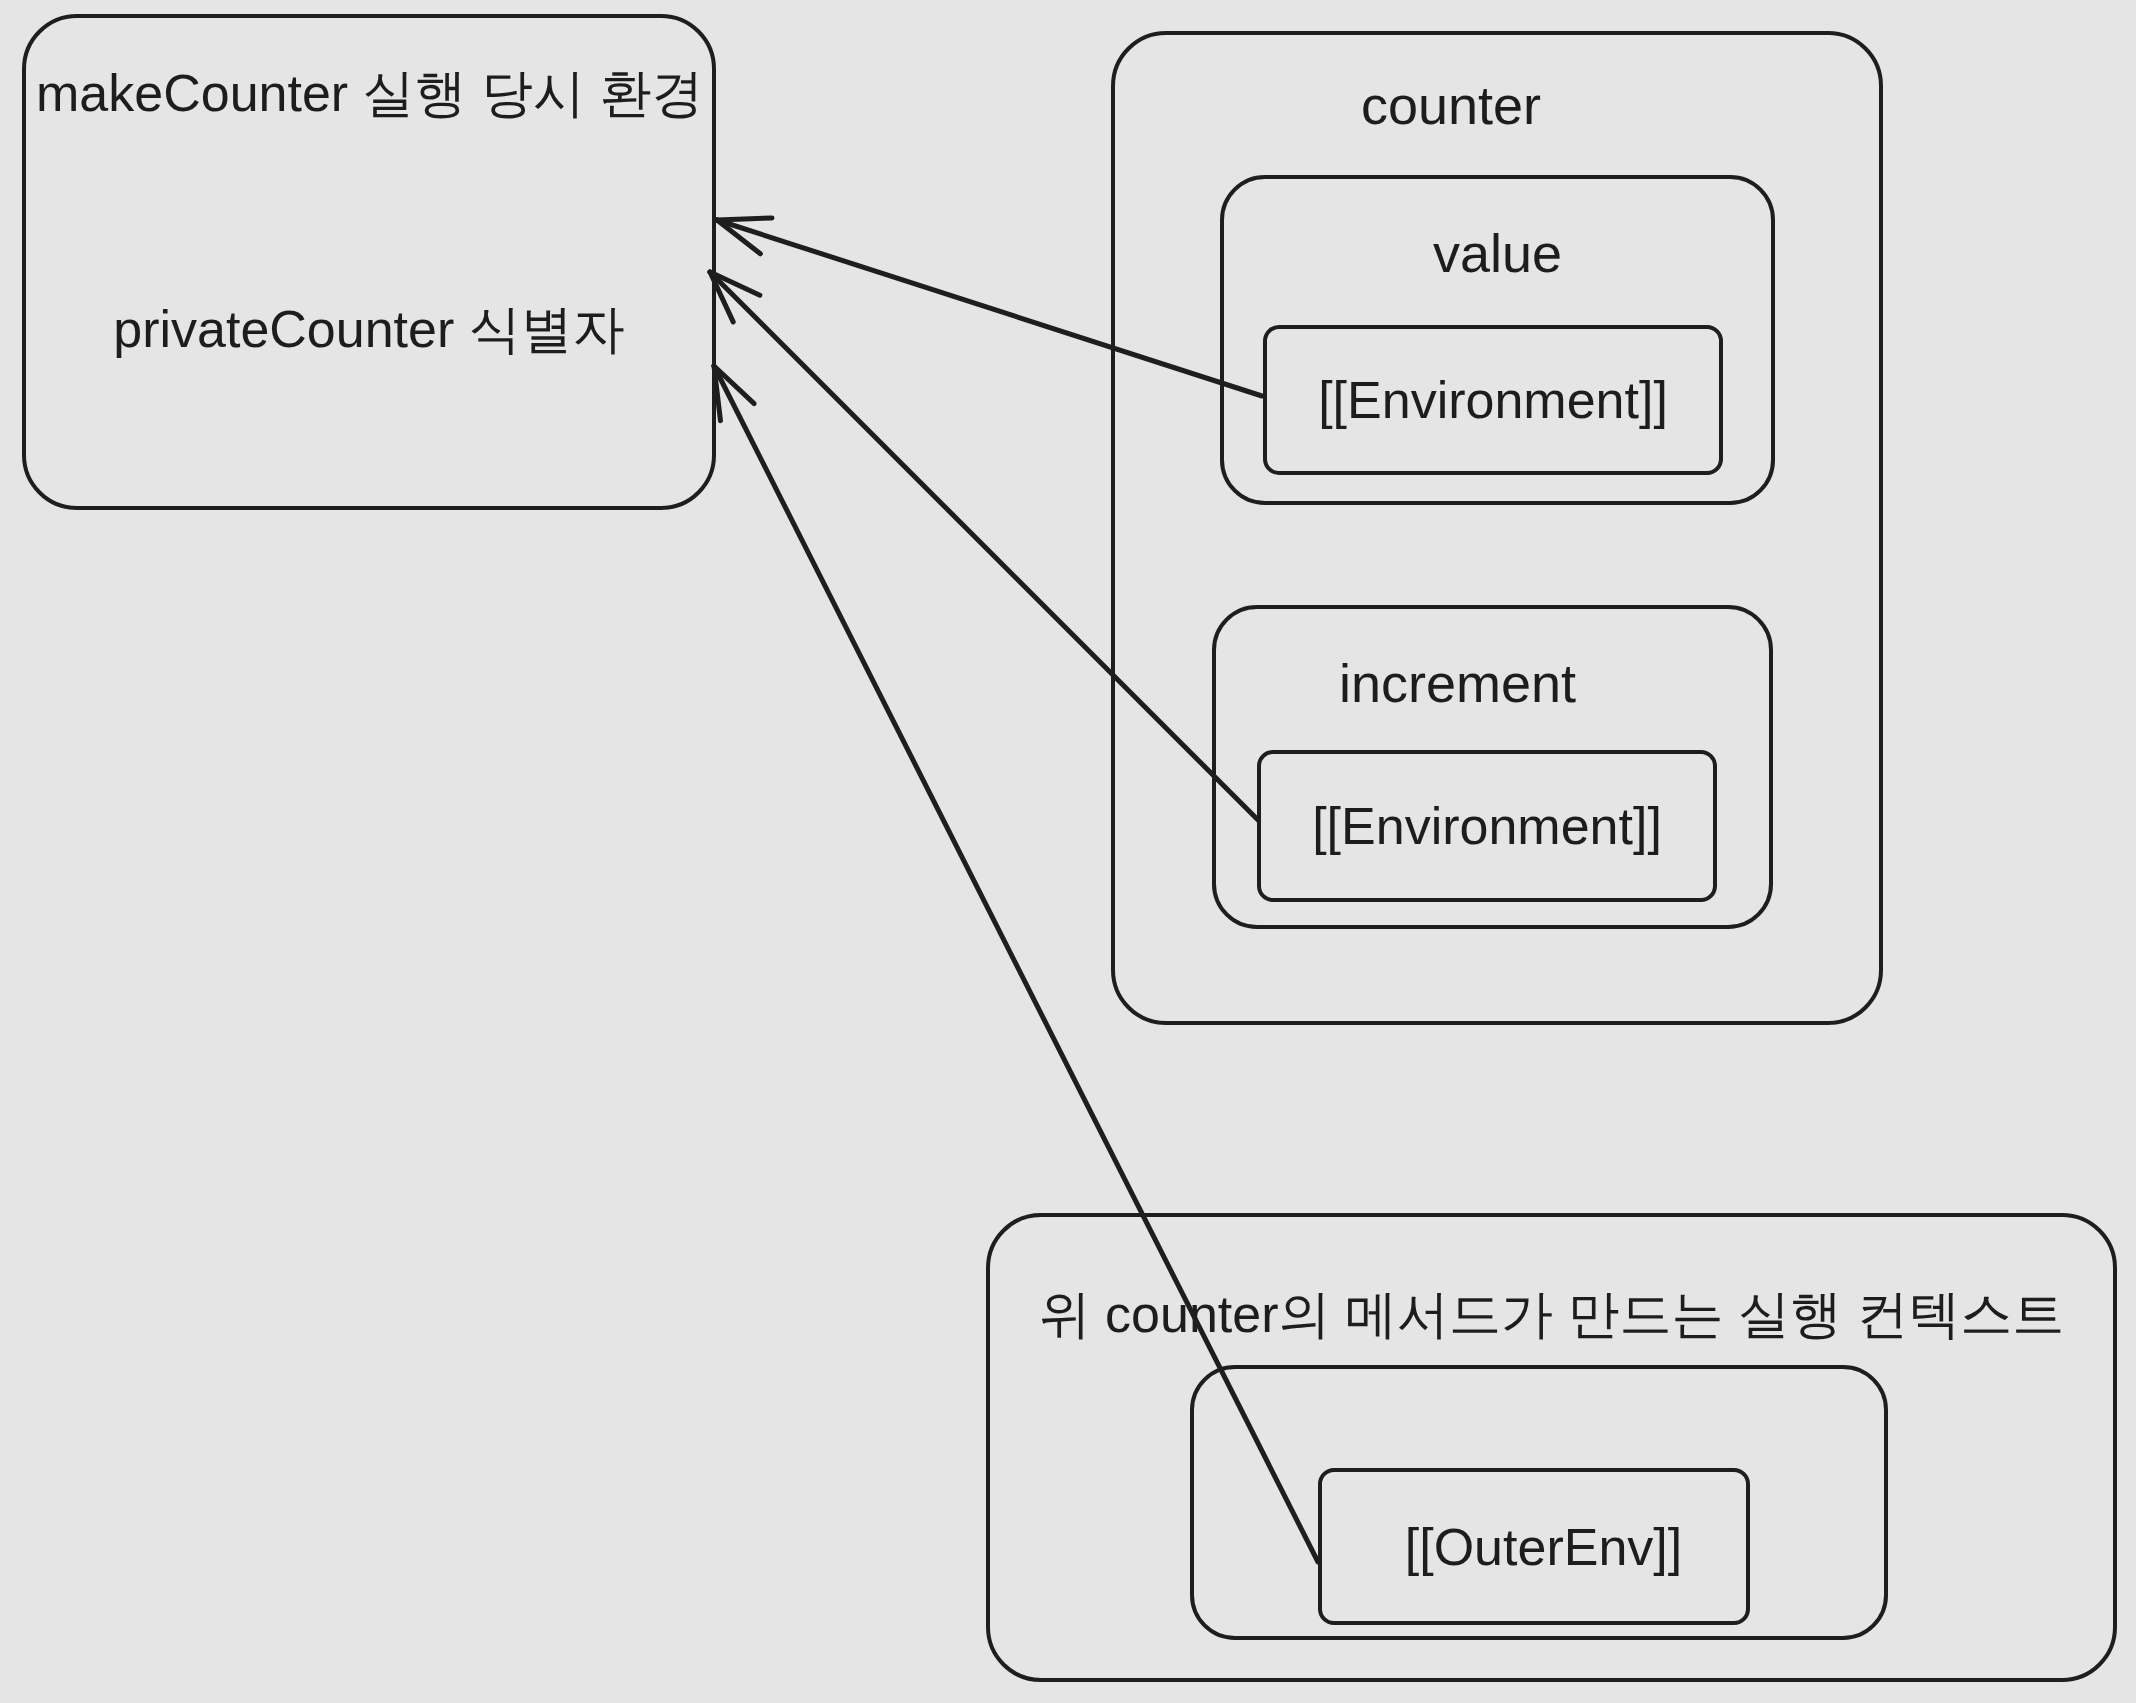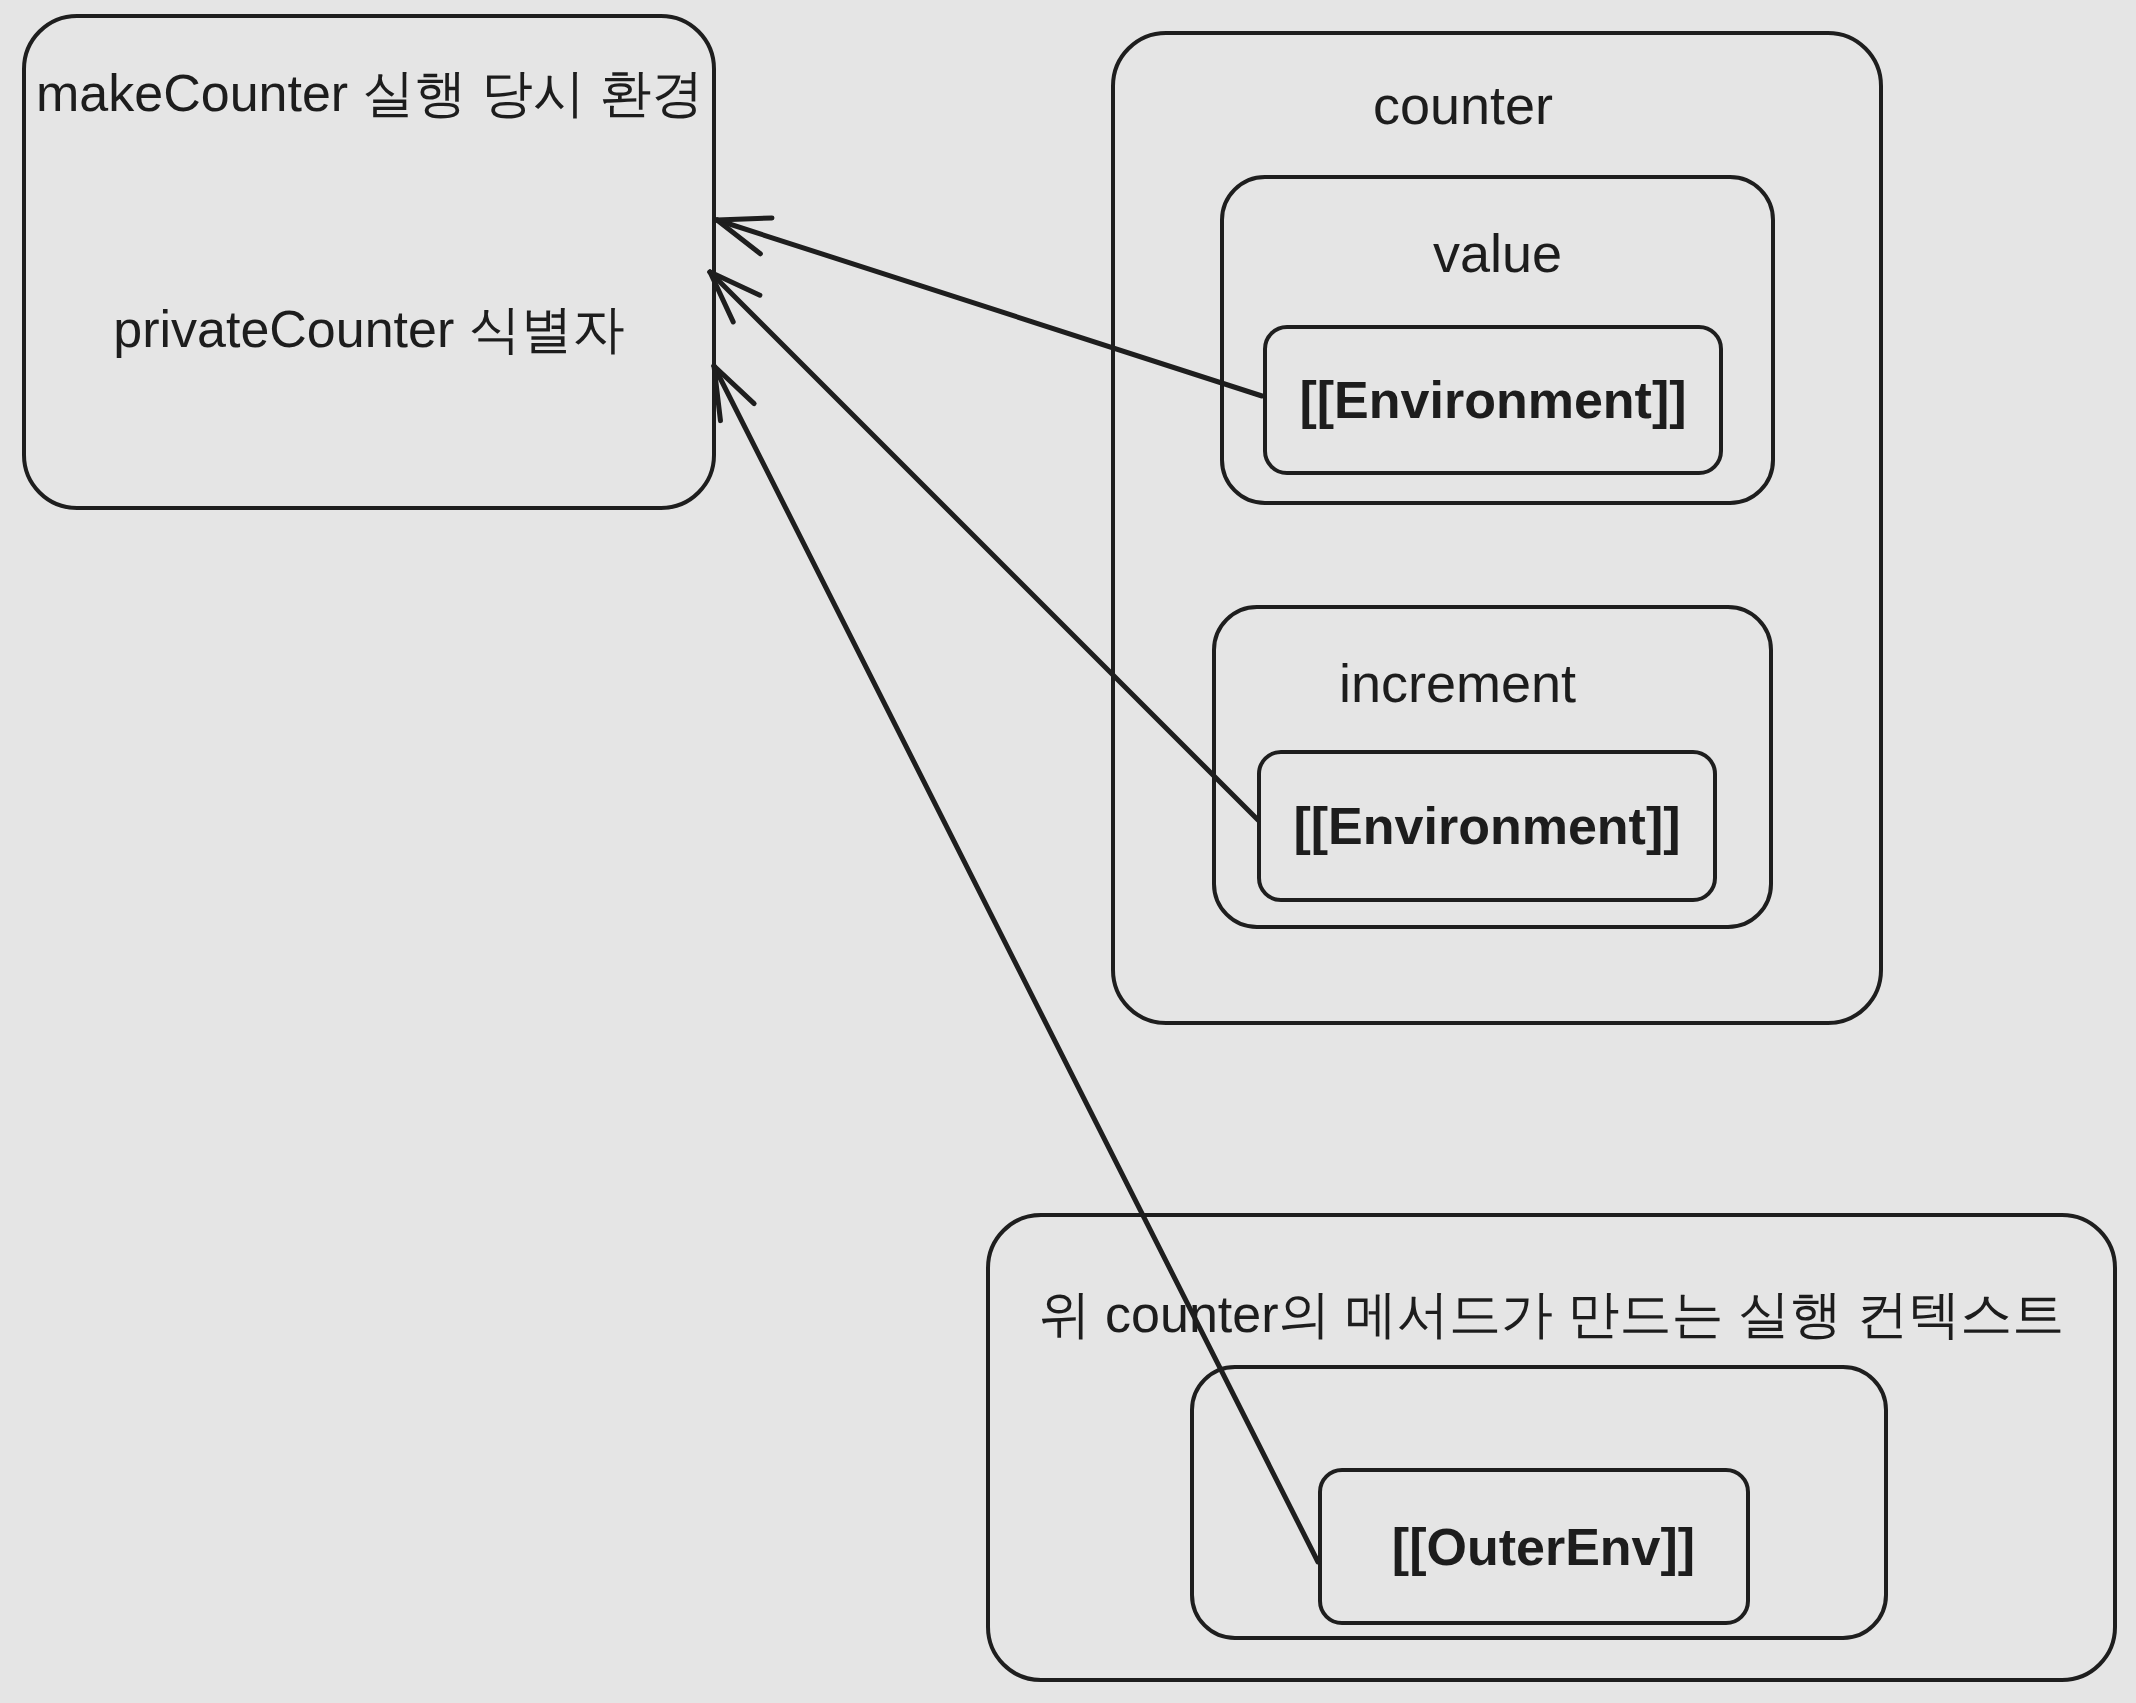--- a/index.html
+++ b/index.html
@@ -17,21 +17,21 @@
     overflow: hidden;
   }
   .box {
     position: absolute;
     border: 4.5px solid #1e1e1e;
     background: transparent;
     box-sizing: border-box;
   }
   .r-xl { border-radius: 55px; }
   .r-lg { border-radius: 45px; }
-  .r-md { border-radius: 24px; font-weight: bold; }
+  .r-md { border-radius: 16px; }
   .label {
     position: absolute;
     white-space: nowrap;
     color: #1d1d1d;
     line-height: 1.15;
   }
   .center { text-align: center; }
   .flex-center {
     display: flex;
     align-items: center;
@@ -51,21 +51,21 @@
 </head>
 <body>
 
 <div id="stage">
 
   <div class="box r-xl" style="left:22px; top:14px; width:694px; height:496px;"></div>
   <div class="label fs-kr" style="left:36px; top:64px;">makeCounter 실행 당시 환경</div>
   <div class="label fs-kr center" style="left:22px; top:300px; width:694px;">privateCounter 식별자</div>
 
   <div class="box r-xl" style="left:1111px; top:31px; width:772px; height:994px;"></div>
-  <div class="label fs-big center" style="left:1111px; top:74px; width:680px;padding-left:12px;">counter</div>
+  <div class="label fs-big center" style="left:1111px; top:74px; width:680px;">counter</div>
 
   <div class="box r-lg" style="left:1220px; top:175px; width:555px; height:330px;"></div>
   <div class="label fs-big center" style="left:1220px; top:222px; width:555px;">value</div>
   <div class="box r-md flex-center fs-env" style="left:1263px; top:325px; width:460px; height:150px;">[[Environment]]</div>
 
   <div class="box r-lg" style="left:1212px; top:605px; width:561px; height:324px;"></div>
   <div class="label fs-big center" style="left:1212px; top:652px; width:491px;">increment</div>
   <div class="box r-md flex-center fs-env" style="left:1257px; top:750px; width:460px; height:152px;">[[Environment]]</div>
 
   <div class="box r-xl" style="left:986px; top:1213px; width:1131px; height:469px;"></div>

